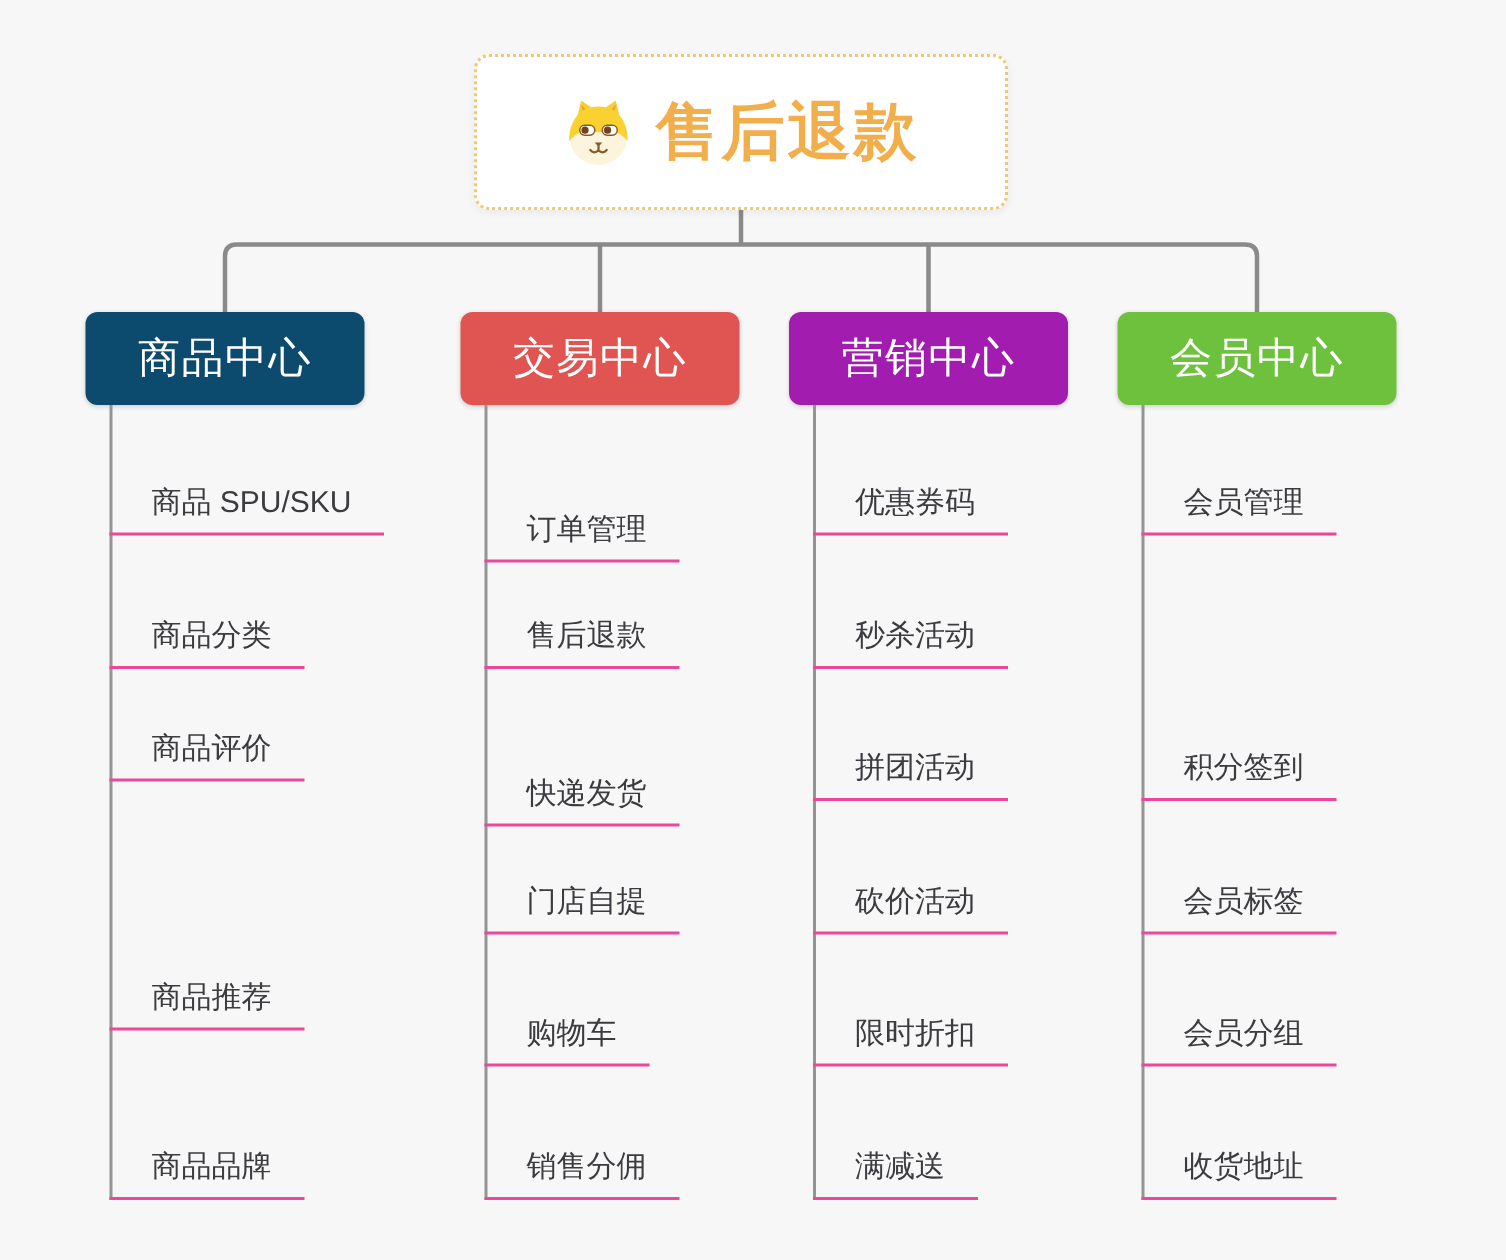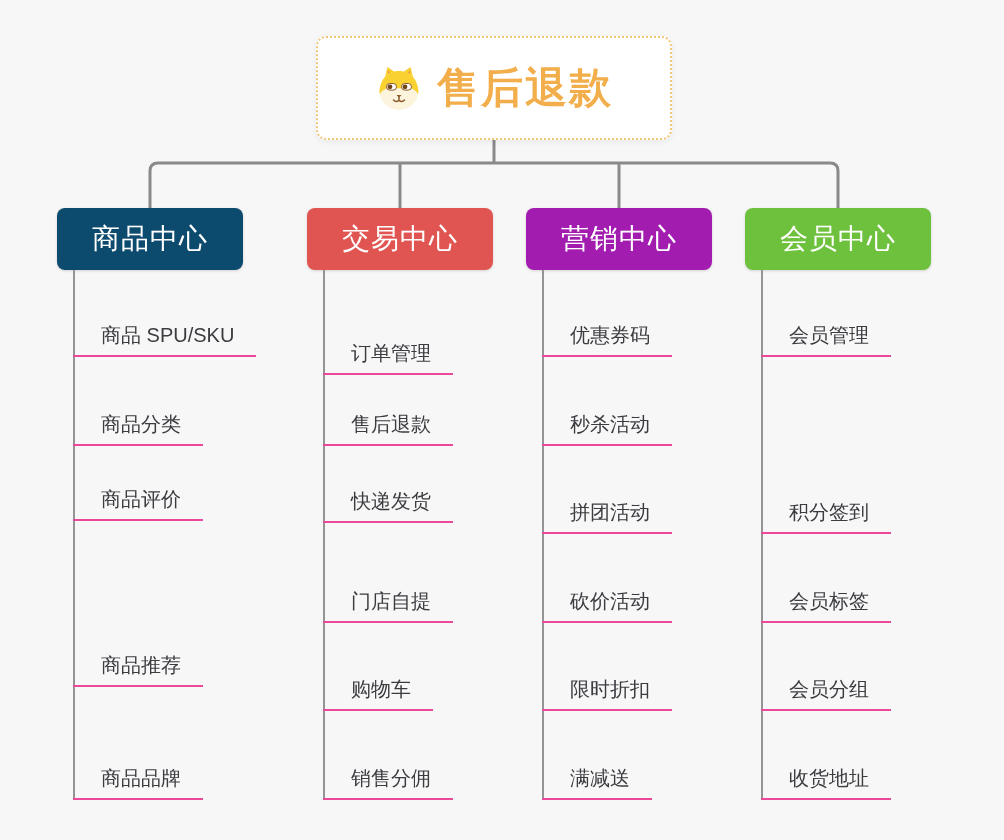--- a/index.html
+++ b/index.html
@@ -134,21 +134,21 @@
         <div class="branch-item" style="top: 203px;">商品分类</div>
         <div class="branch-item" style="top: 278px;">商品评价</div>
         <div class="branch-item" style="top: 444px;">商品推荐</div>
         <div class="branch-item" style="top: 557px;">商品品牌</div>
       </div>
       <div class="branch-col" style="left: 307px;">
         <div class="branch-box" style="background: rgb(224, 85, 82);">交易中心</div>
         <div class="trunk" style="height: 530px;"></div>
         <div class="branch-item" style="top: 132px;">订单管理</div>
         <div class="branch-item" style="top: 203px;">售后退款</div>
-        <div class="branch-item" style="top: 280px;">快递发货</div>
+        <div class="branch-item" style="top: 308px;">快递发货</div>
         <div class="branch-item" style="top: 380px;">门店自提</div>
         <div class="branch-item" style="top: 468px;">购物车</div>
         <div class="branch-item" style="top: 557px;">销售分佣</div>
       </div>
       <div class="branch-col" style="left: 526px;">
         <div class="branch-box" style="background: #a21caf;">营销中心</div>
         <div class="trunk" style="height: 530px;"></div>
         <div class="branch-item" style="top: 114px;">优惠券码</div>
         <div class="branch-item" style="top: 203px;">秒杀活动</div>
         <div class="branch-item" style="top: 291px;">拼团活动</div>

